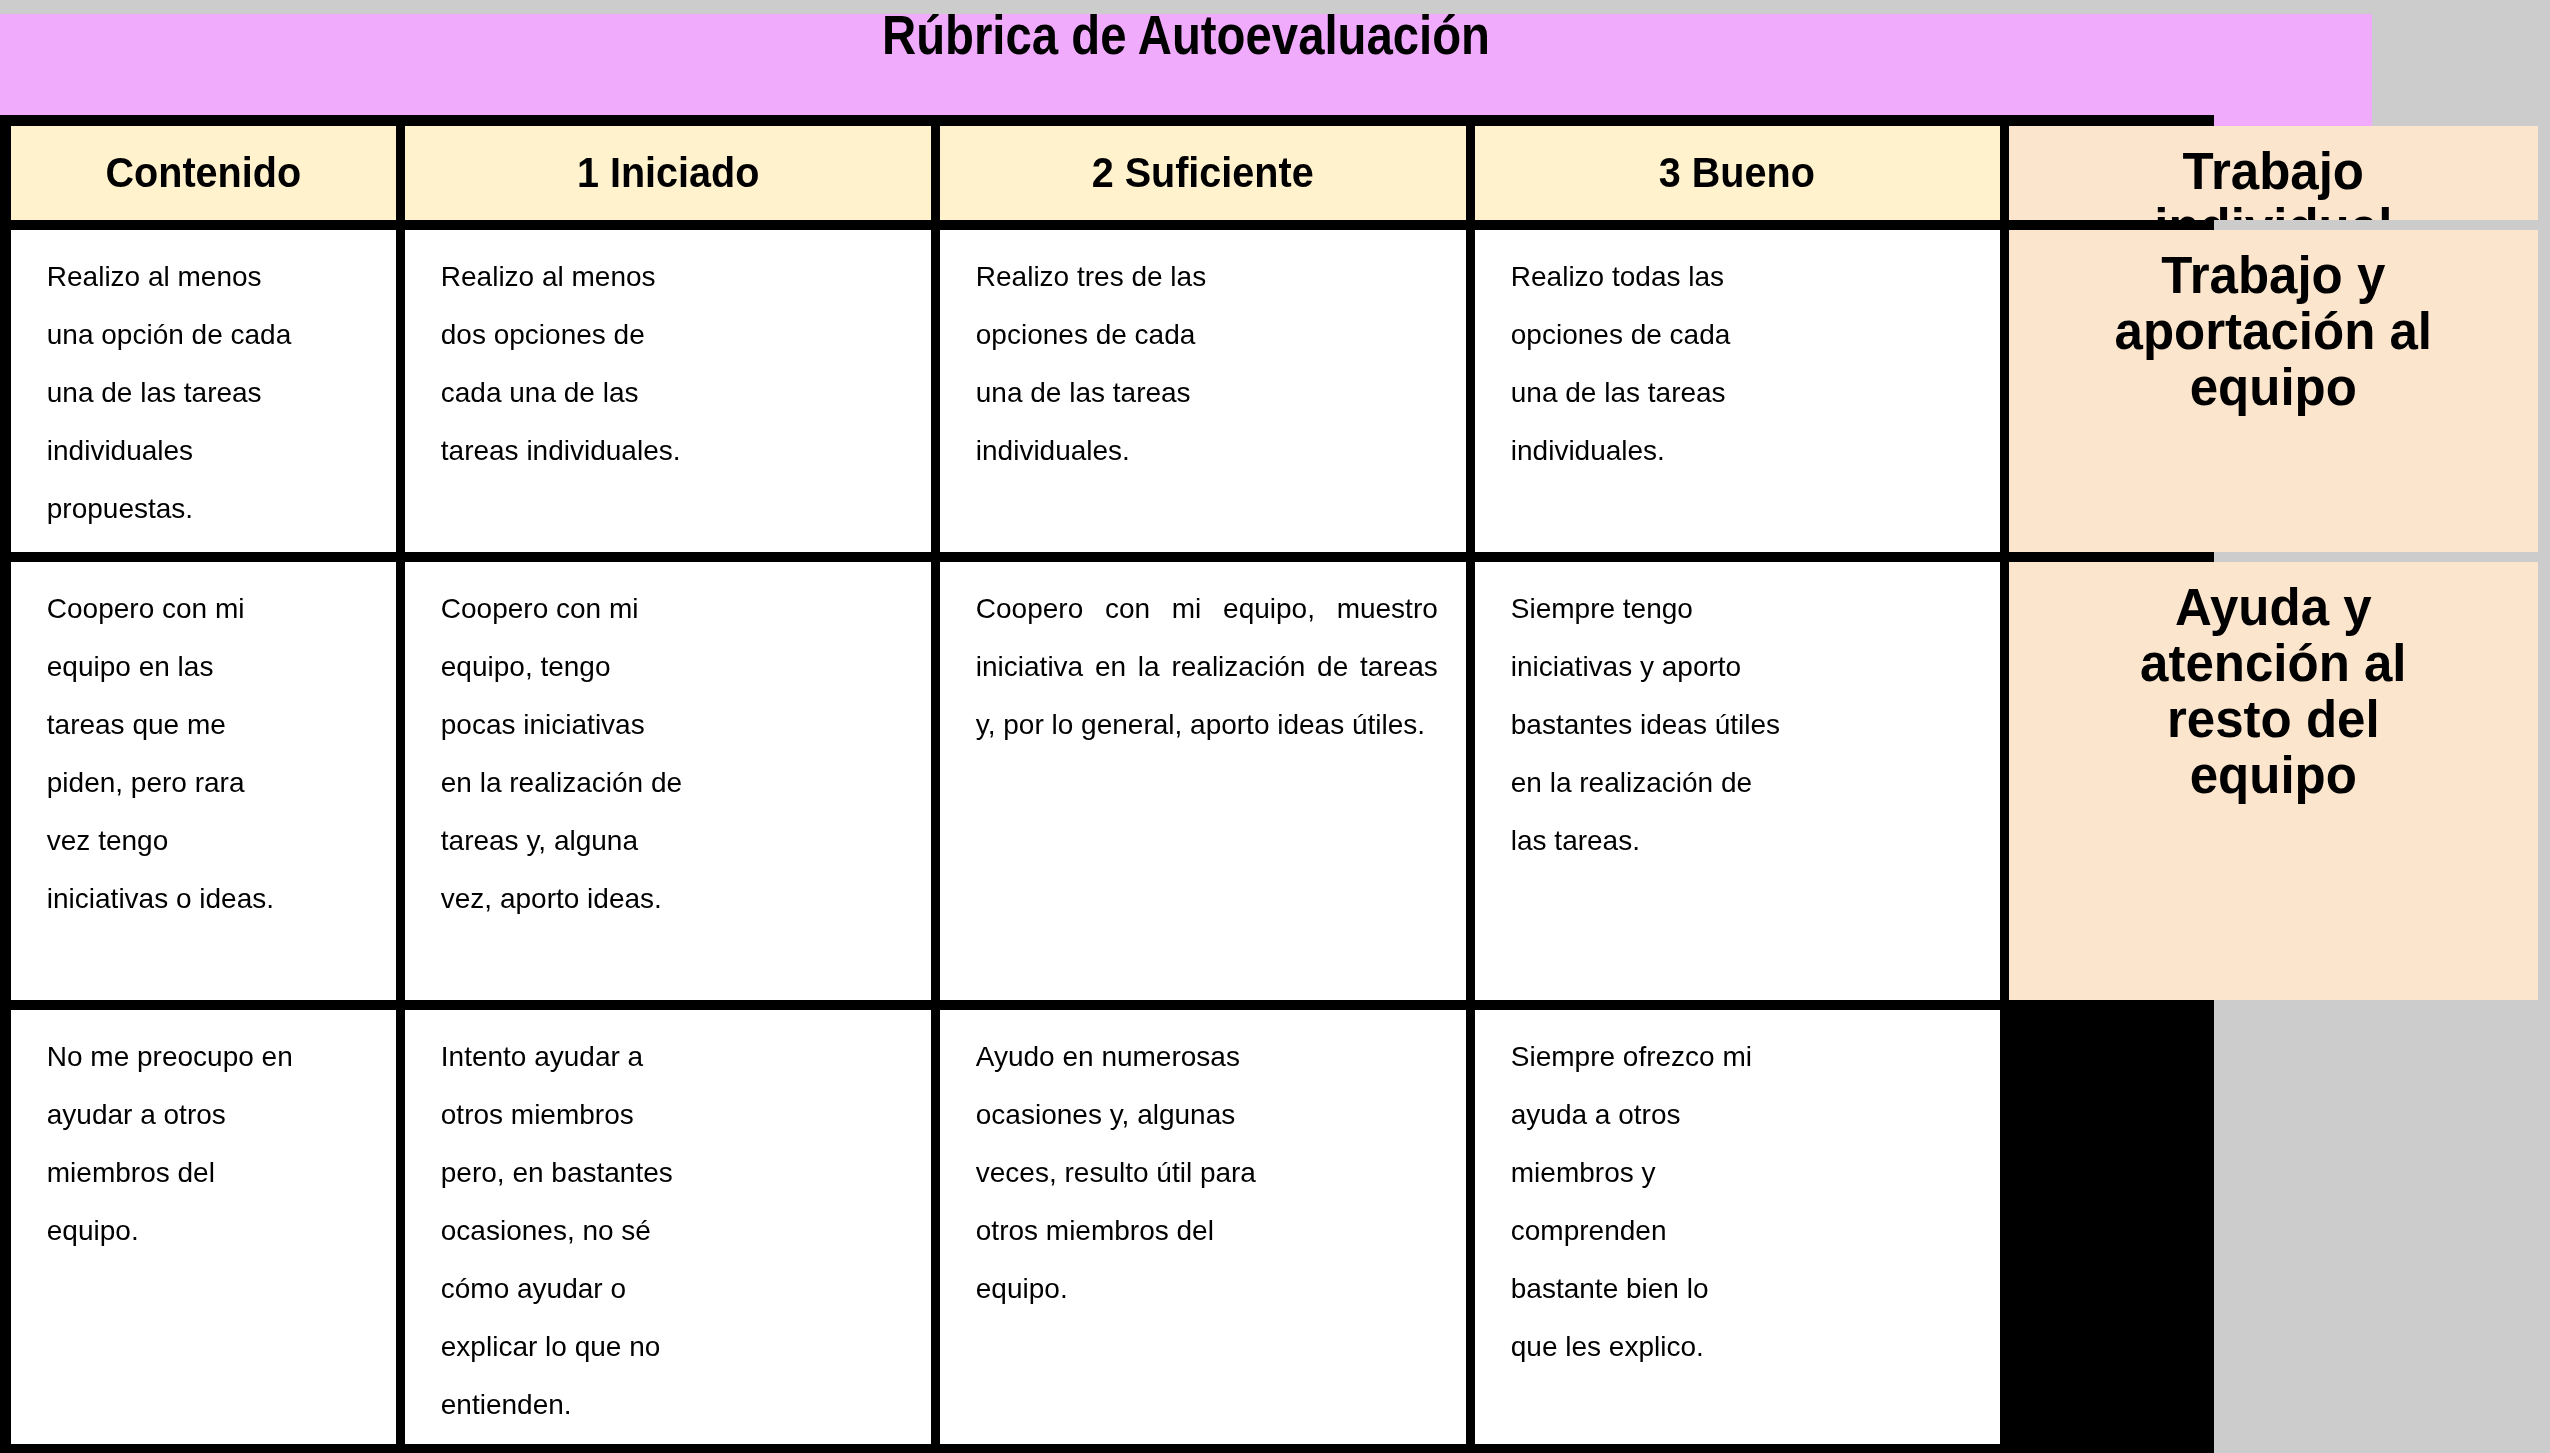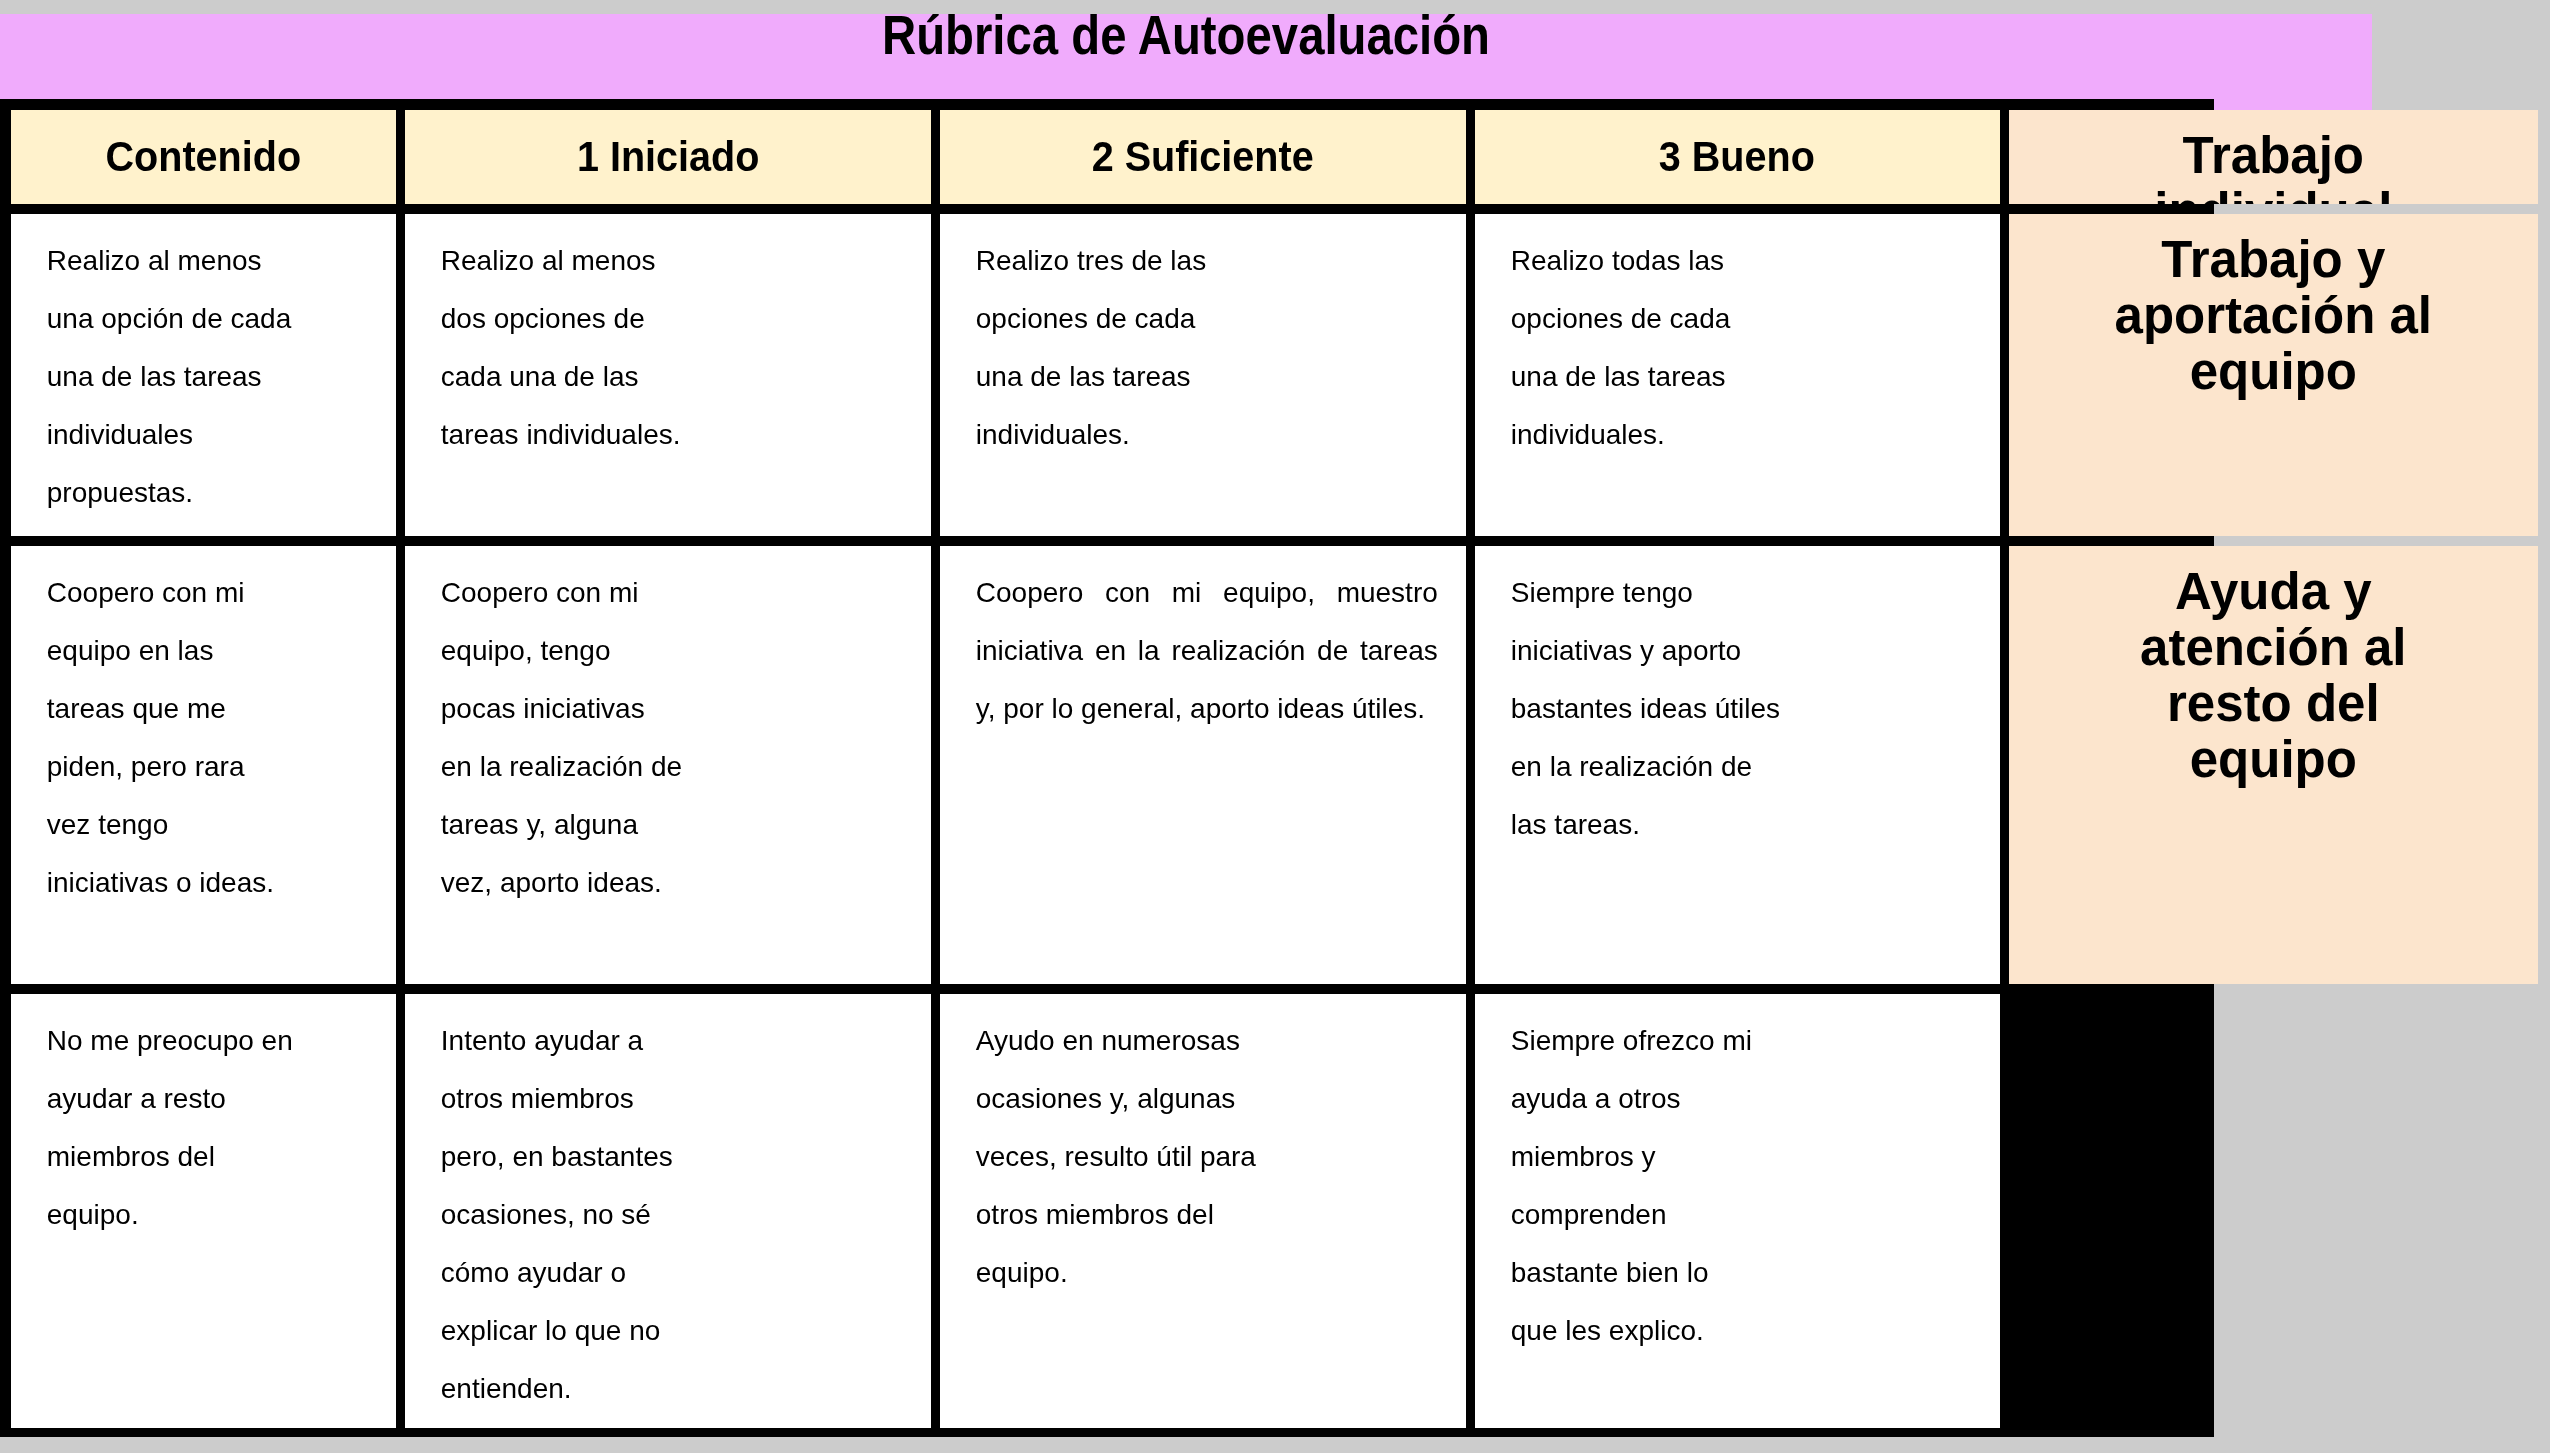--- a/index.html
+++ b/index.html
@@ -33,21 +33,21 @@
     font-weight: bold;
     font-size: 55px;
     line-height: 66px;
     color: #000;
     letter-spacing: 0px;
     transform: scaleX(0.86);
     transform-origin: center;
   }
   .rubric {
     position: absolute;
-    left: 0; top: 99px;
+    left: 0; top: 115px;
     width: 2214px;
     height: 1338px;
     background: #000;
     display: grid;
     box-sizing: border-box;
     padding: 10.8px 10.8px 10.8px 10.8px;
     grid-template-columns: 385px 526px 526px 525px 529px;
     grid-template-rows: 94px 322px 438px 434px;
     column-gap: 9px;
     row-gap: 10px;
@@ -153,21 +153,21 @@
 iniciativas y aporto
 bastantes ideas útiles
 en la  realización de
 las  tareas.</div>
 
     <div class="cell rowhead" style="white-space:pre-line">Ayuda y
 atención al
 resto del
 equipo</div>
     <div class="cell desc">No me preocupo  en
-ayudar a resto
+ayudar a otros
 miembros del
 equipo.</div>
     <div class="cell desc">Intento ayudar a
 otros miembros
 pero, en bastantes
 ocasiones, no sé
 cómo ayudar o
 explicar lo que no
 entienden.</div>
     <div class="cell desc">Ayudo en numerosas

